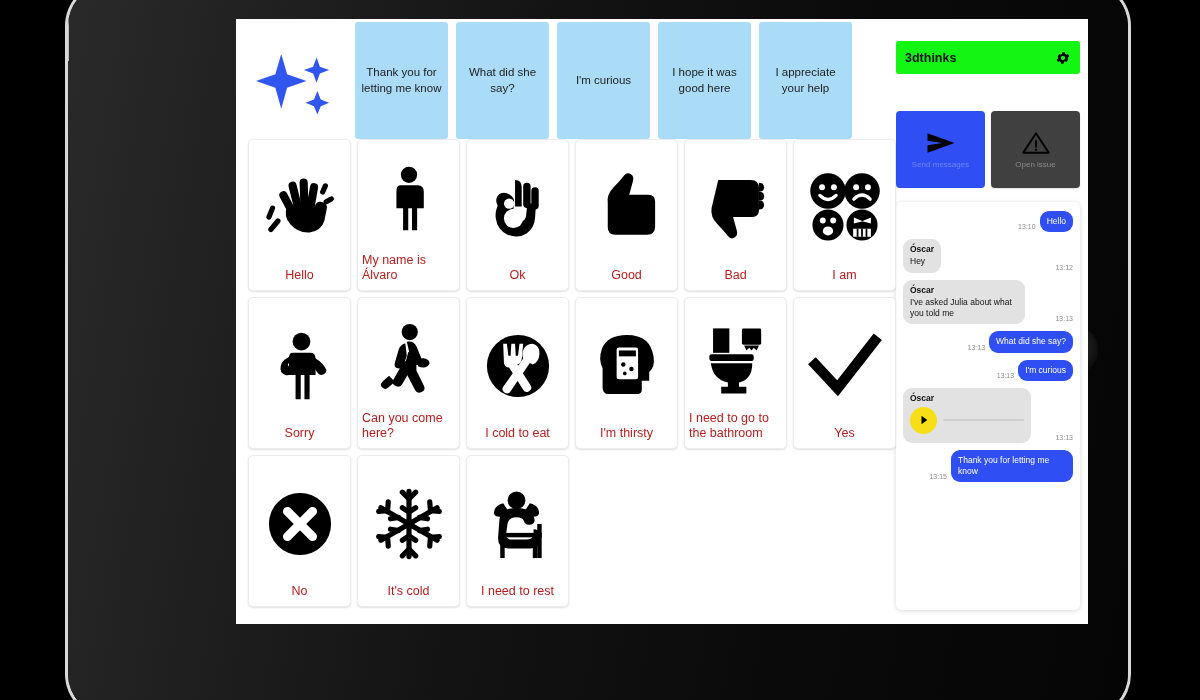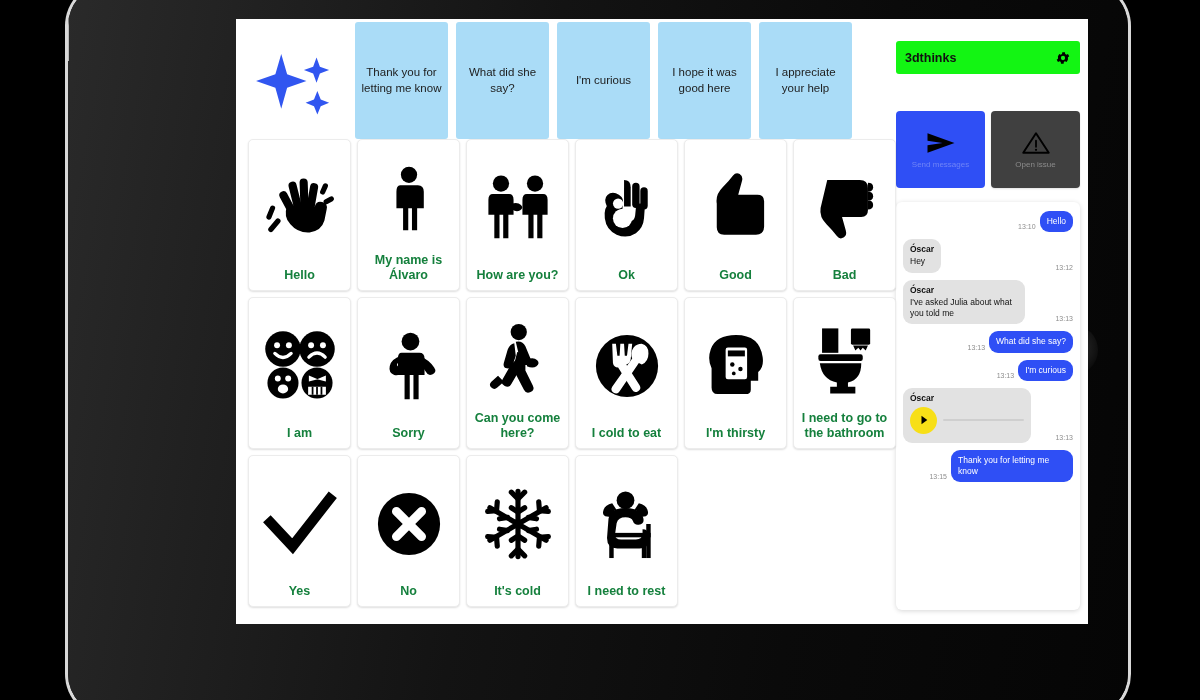--- a/index.html
+++ b/index.html
@@ -113,25 +113,23 @@
   }
   .symbol-art {
     flex: 1;
     display: flex; align-items: center; justify-content: center;
     width: 100%;
     min-height: 0;
   }
   .symbol-art svg { width: 74px; height: 74px; display: block; }
   .symbol-label {
     font-size: 12.5px;
-    color: #15803d;
-    text-align: center;
+    color: #b91c1c;
     line-height: 1.22;
     padding-bottom: 2px;
-    font-weight: bold;
   }
 
   
   #chat-panel {
     width: 192px;
     padding: 22px 8px 0 0;
     display: flex;
     flex-direction: column;
   }
   #app-header {
@@ -273,34 +271,20 @@
                   <g fill="#000">
                 <circle cx="50" cy="16" r="11"></circle>
                 <path d="M38 30 h24 q8 0 8 9 v22 h-9 v30 h-7 v-30 h-5 v30 h-7 v-30 h-9 v-22 q0-9 5-9z"></path>
                 <path d="M39 44 q-4 10 4 14 q9 4 18 0 q5 -3 3 -7 q-2 -3 -6 -1 q-7 3 -12 0 q-4 -2 -2 -7z"></path>
               </g>
                 </svg>
             </div>
             <div class="symbol-label">My name is Álvaro</div>
           </div>
 
-          <div class="symbol-card">
-            <div class="symbol-art">
-              <svg viewBox="0 0 100 100">
-                  <g fill="#000">
-                <circle cx="27" cy="17" r="11"></circle>
-                <path d="M16 31 h22 q6 0 6 8 v20 h-7 v32 h-7 v-32 h-5 v32 h-7 v-32 h-8 v-20 q0-8 6-8z"></path>
-                <path d="M42 44 q8 -2 12 2 q4 4 -1 7 q-5 3 -11 -1z"></path>
-                <circle cx="73" cy="17" r="11"></circle>
-                <path d="M62 31 h22 q6 0 6 8 v20 h-7 v32 h-7 v-32 h-5 v32 h-7 v-32 h-8 v-20 q0-8 6-8z"></path>
-              </g>
-                </svg>
-            </div>
-            <div class="symbol-label">How are you?</div>
-          </div>
 
           <div class="symbol-card">
             <div class="symbol-art">
               <svg viewBox="0 0 100 100">
                   <g fill="#000">
                 <path d="M46 12 q9 0 9 10 v26 h-9 z"></path>
                 <rect x="57" y="16" width="10" height="34" rx="5"></rect>
                 <rect x="68" y="22" width="10" height="30" rx="5"></rect>
                 <path d="M28 40 q-10 10 -8 24 q2 16 16 22 q14 6 26 -2 q10 -7 11 -20 l1 -14 q0 -6 -6 -6 q-6 0 -6 6 l-1 10 q-1 8 -8 8 q-8 0 -9 -9 l0 -14 q-1 -8 -8 -8 q-5 0 -8 3z"></path>
                 <circle cx="44" cy="64" r="13" fill="#fff"></circle>

